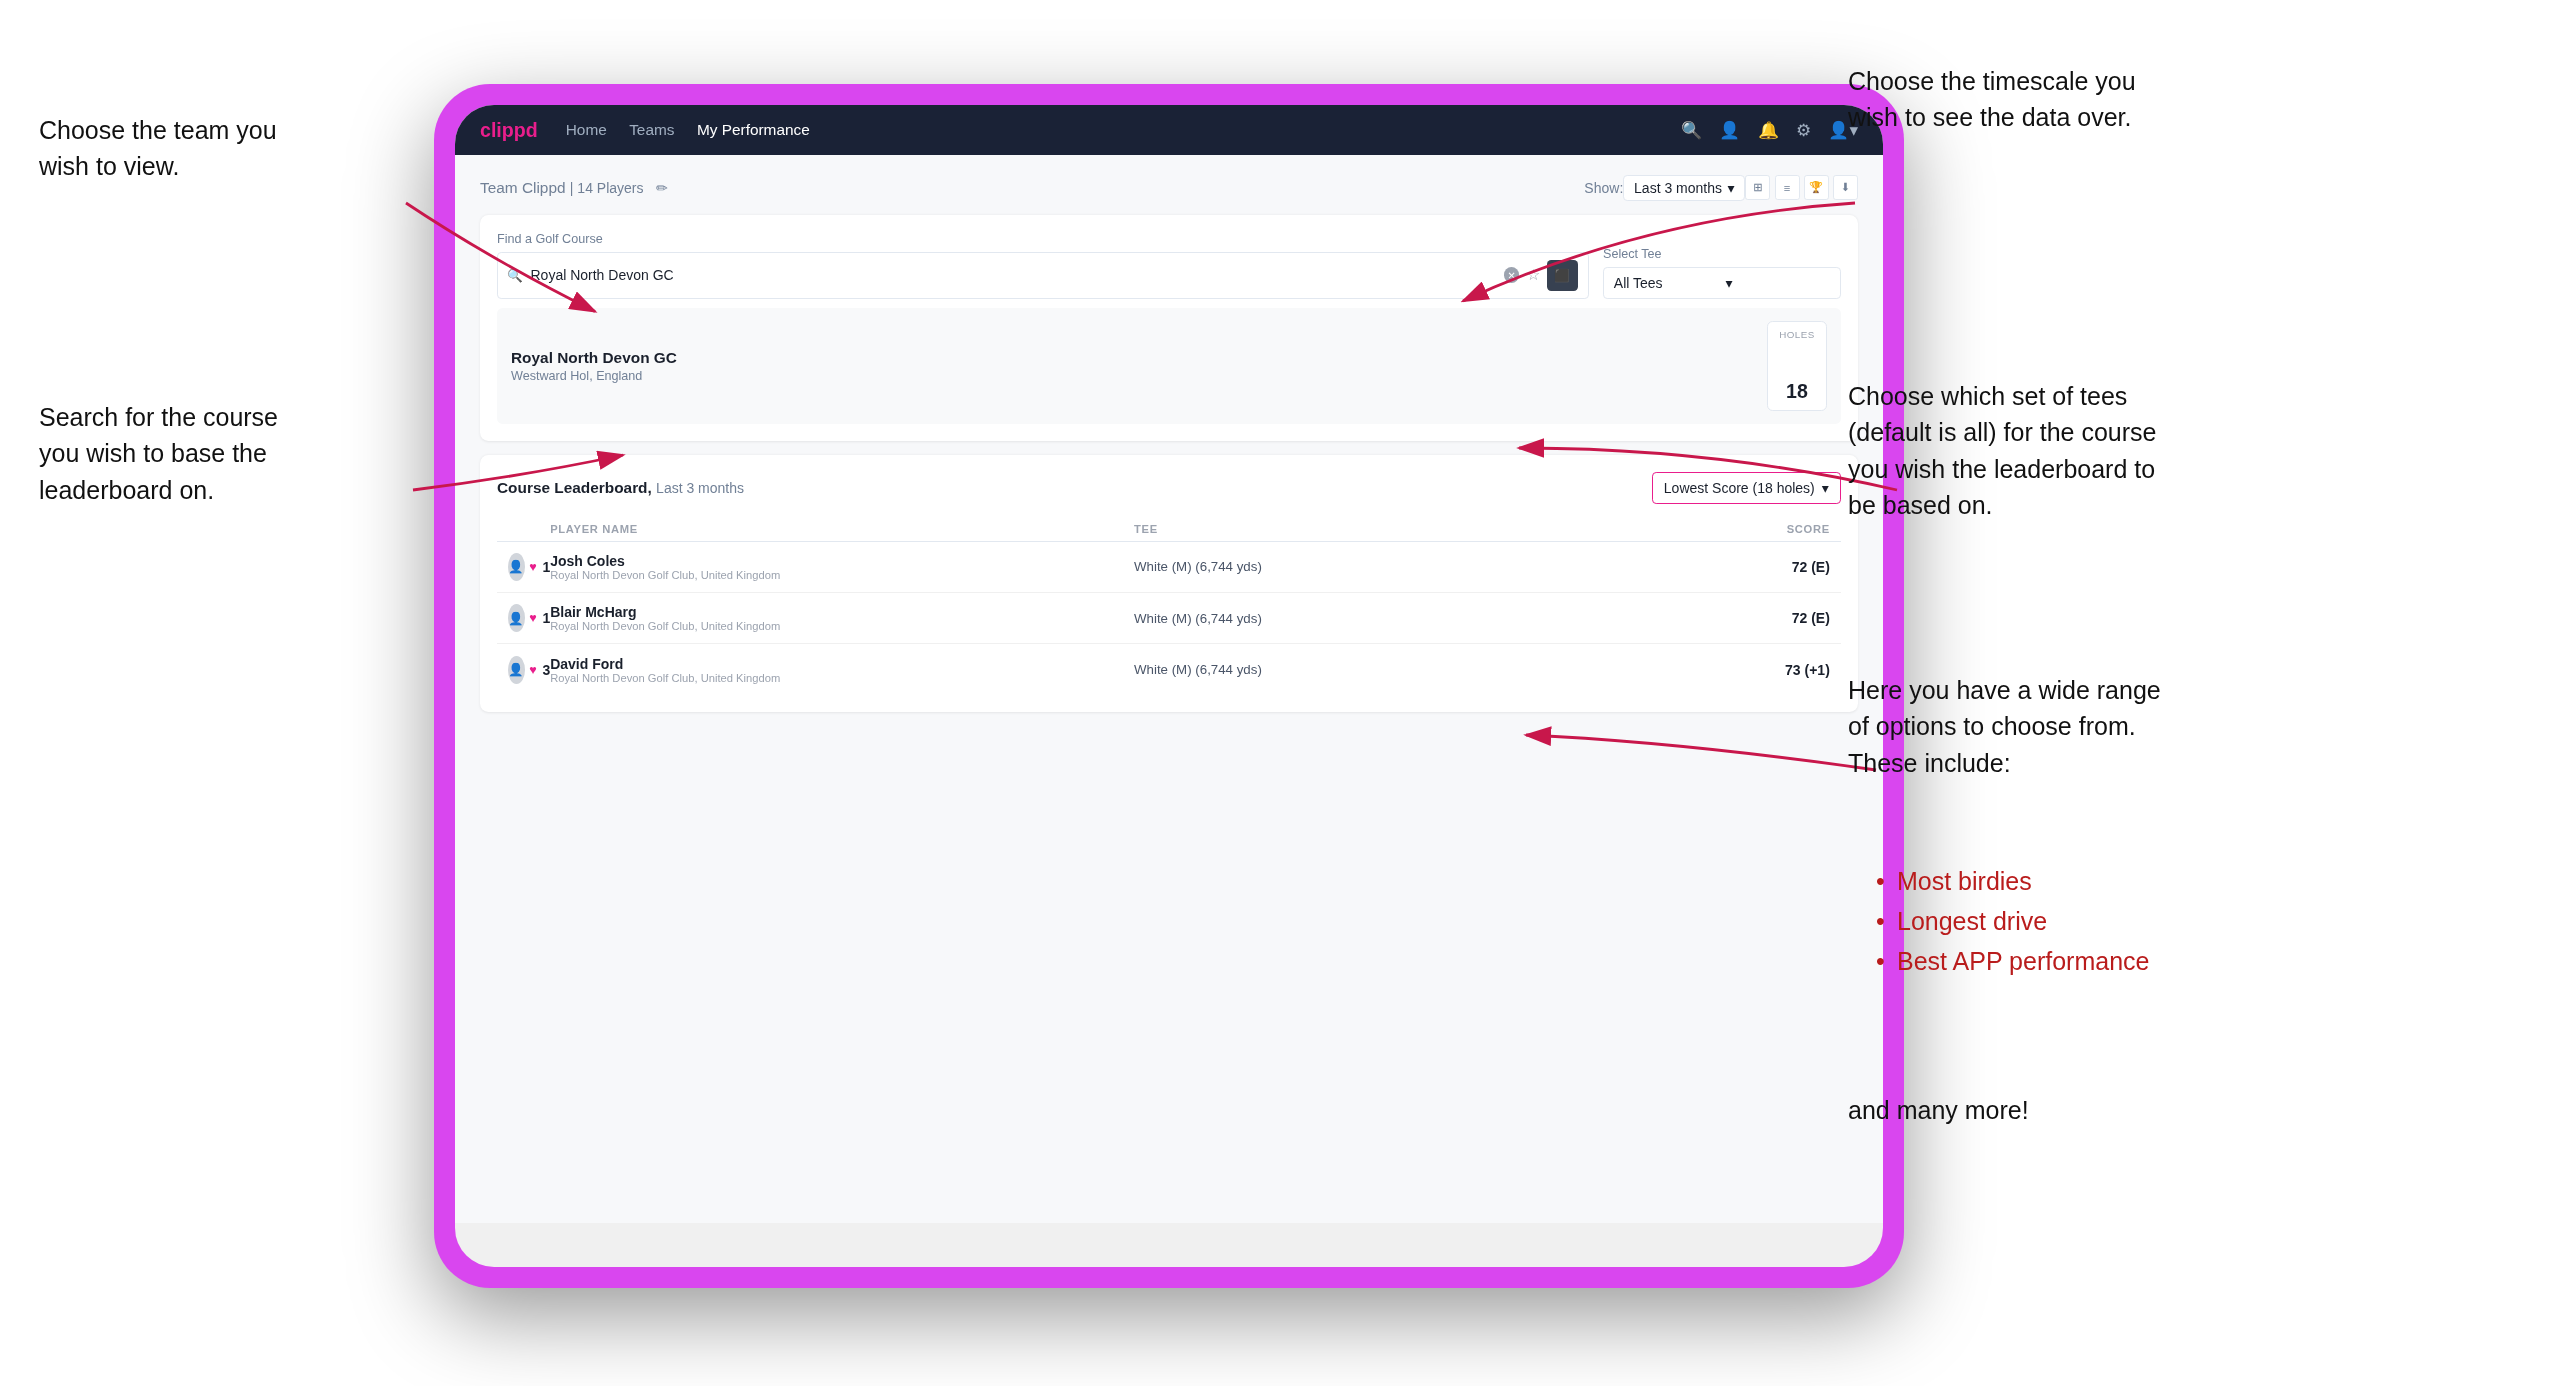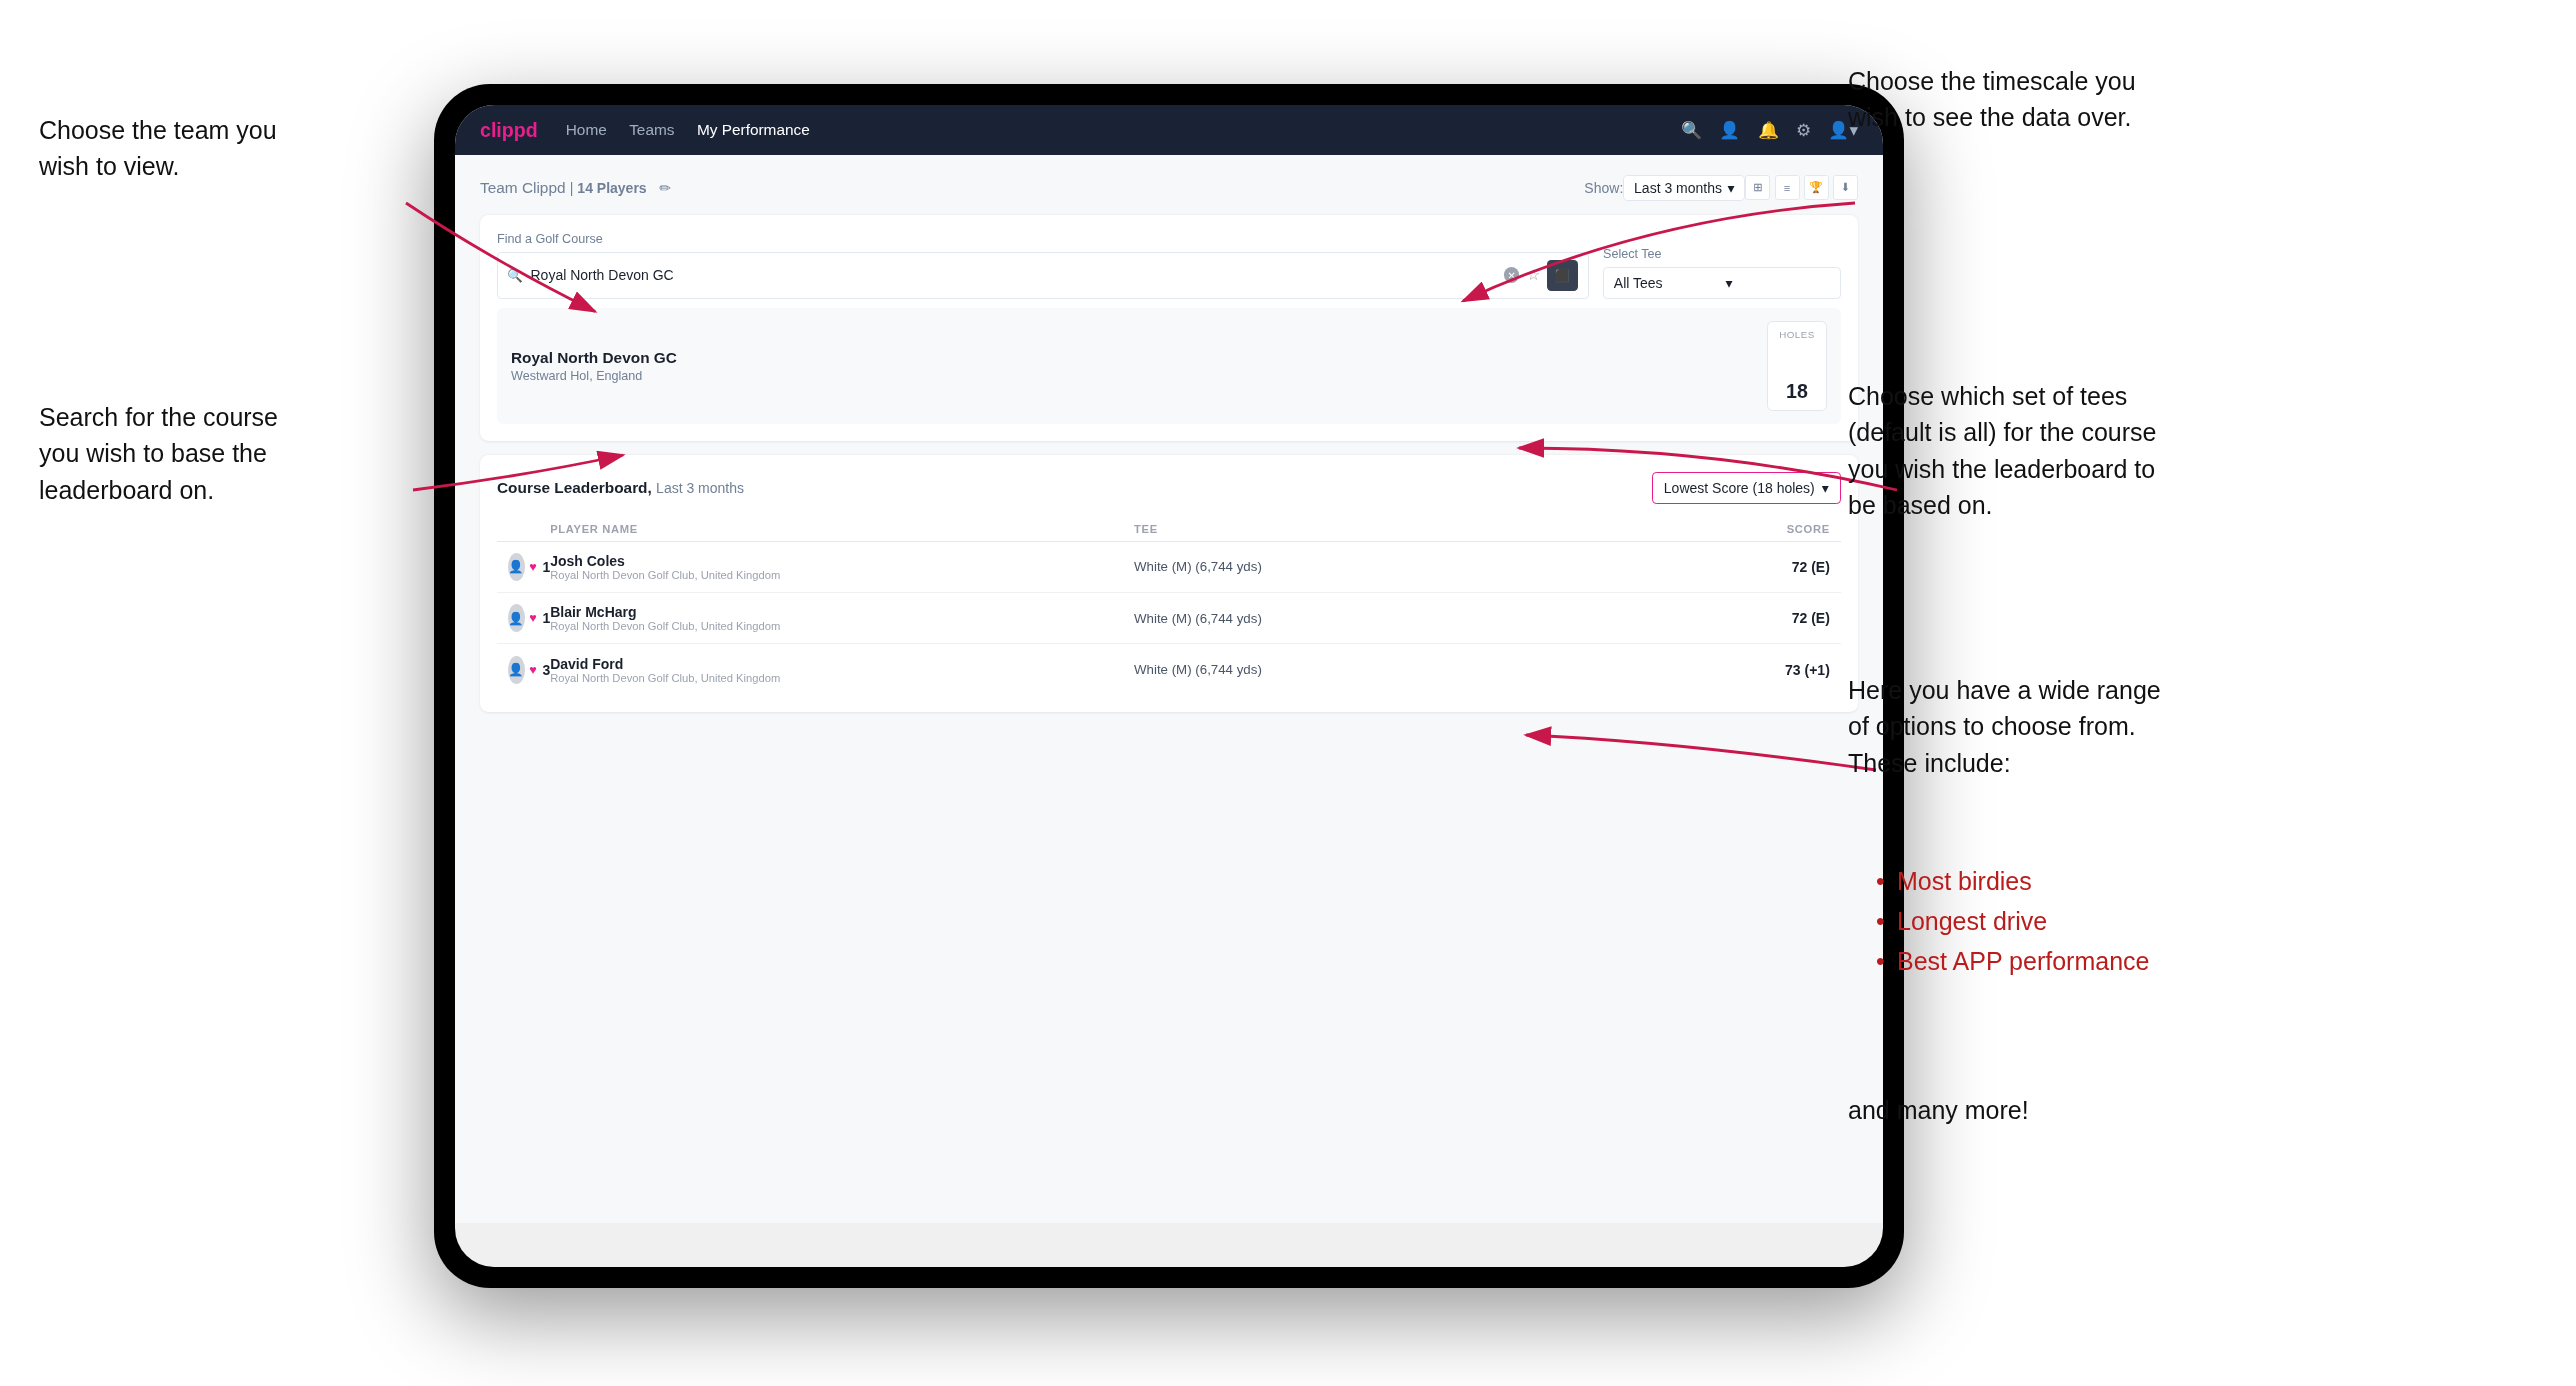--- a/index.html
+++ b/index.html
@@ -12,21 +12,21 @@
       overflow: hidden;
     }
 
     
     .ipad-device {
       position: absolute;
       left: 434px;
       top: 84px;
       width: 1470px;
       height: 1204px;
-      background: #000000;
+      background: #d946ef;
       border-radius: 56px;
       box-shadow: 0 28px 84px rgba(0,0,0,0.4);
     }
 
     .ipad-screen {
       position: absolute;
       left: 21px;
       top: 21px;
       right: 21px;
       bottom: 21px;
@@ -520,21 +520,21 @@
     </div>
 
 
     <div class="main-content">
 
       <div class="team-header">
         <div style="display:flex;align-items:center;gap:5.6px">
           <span class="team-title">
             <span>Team Clippd</span>
             <span style="color:#718096;font-weight:400;font-size:14px"> | </span>
-            <span style="color:#718096;font-weight:700;font-size:14px">14 Players</span>
+            <span style="color:#718096;font-weight:400;font-size:14px">14 Players</span>
           </span>
           <span class="edit-icon">✏</span>
         </div>
         <div class="show-control">
           <span class="show-label">Show:</span>
           <div class="show-dropdown">
             <span>Last 3 months</span>
             <span>▾</span>
           </div>
           <div class="view-icons">

